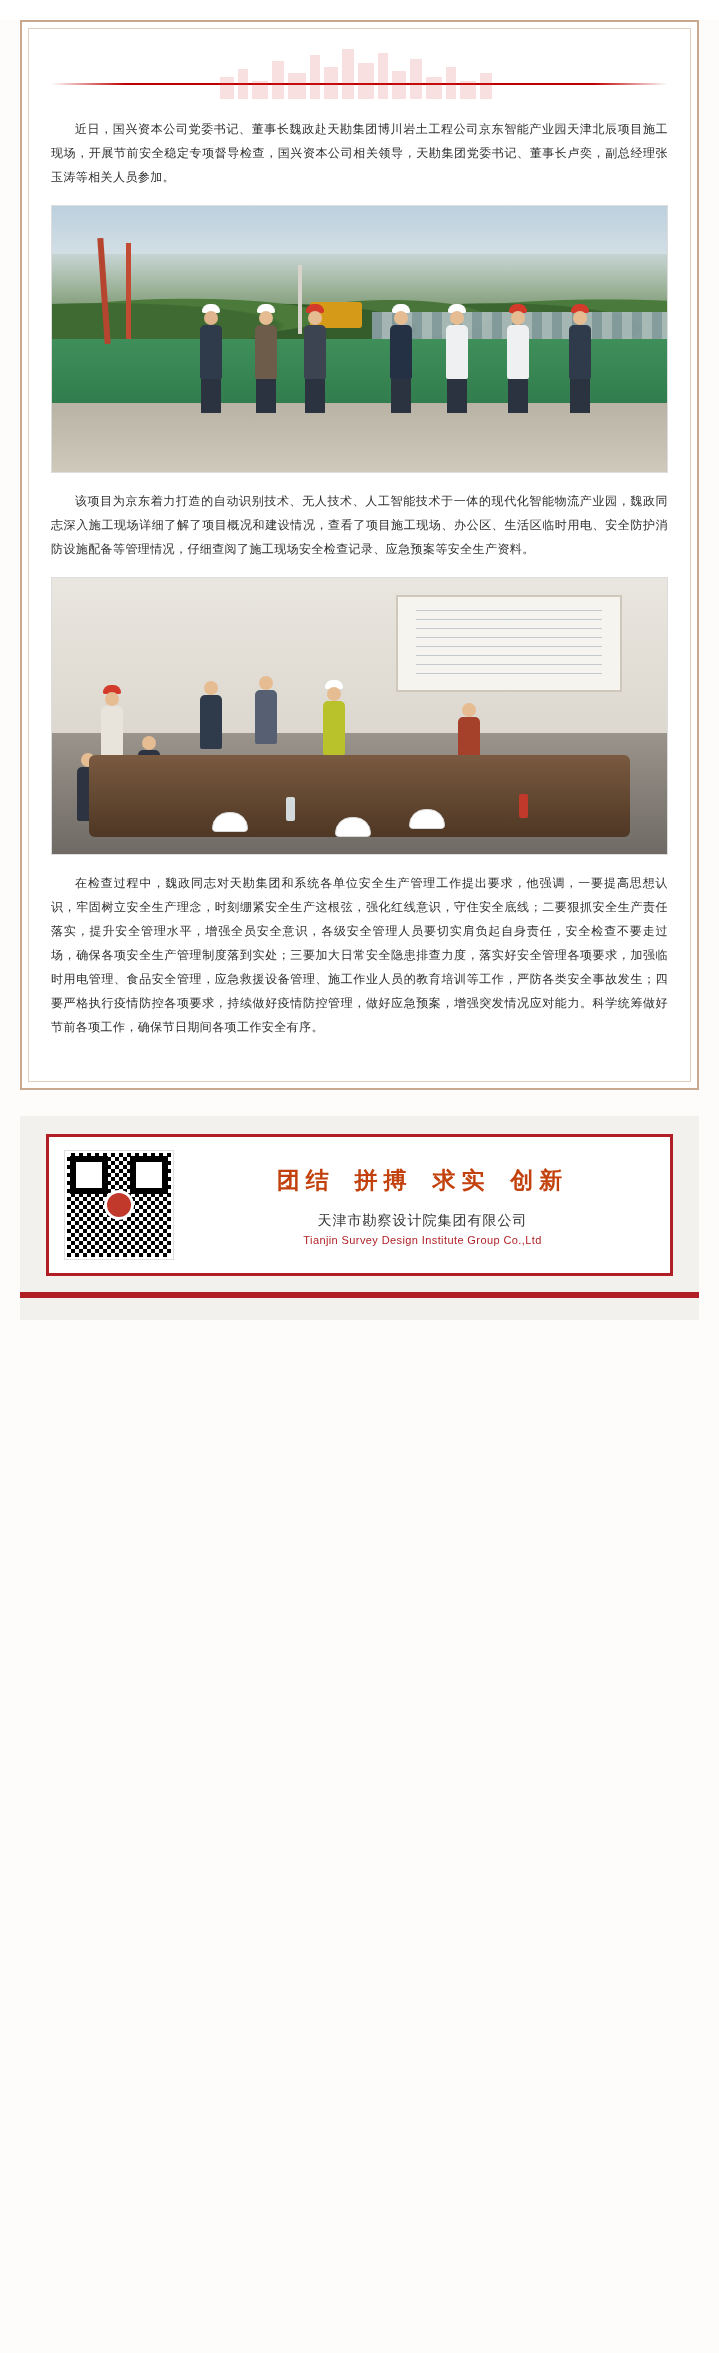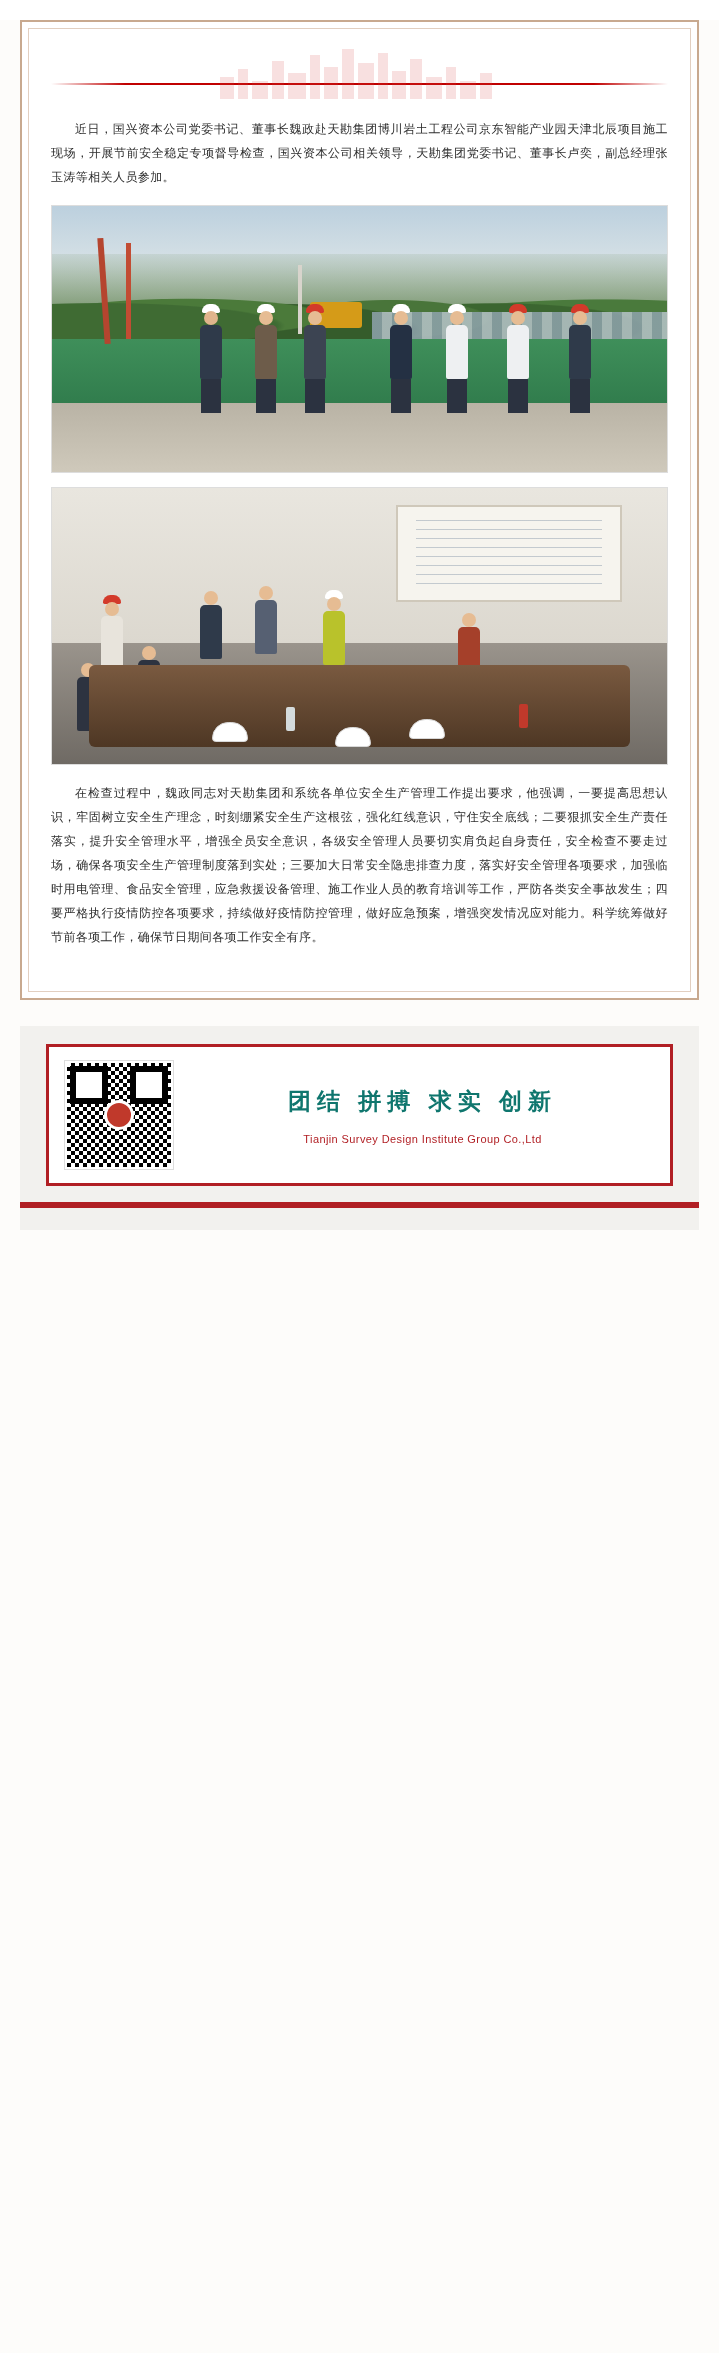--- a/index.html
+++ b/index.html
@@ -225,25 +225,25 @@
   .qr-logo {
     position: absolute; left: 50%; top: 50%; transform: translate(-50%,-50%);
     width: 24px; height: 24px; border-radius: 50%;
     background: #c0392b; border: 3px solid #fff;
   }
   .footer-text {
     flex: 1 1 auto;
     text-align: center;
   }
   .slogan {
-    font-family: Liberation Sans, sans-serif;
+    font-family: Liberation Mono, monospace;
     font-weight: bold;
     font-size: 23px;
     letter-spacing: 6px;
-    color: #0f766e;
+    color: #c2410c;
     margin-bottom: 16px;
   }
   .org-cn {
     font-family: "Liberation Sans", "DejaVu Sans", sans-serif;
     font-size: 14px;
     color: #333333;
     letter-spacing: 1px;
     margin-bottom: 4px;
   }
   .org-en {
@@ -340,20 +340,21 @@
           <div class="legs"></div>
         </div>
         <div class="figure" style="left:84%;">
           <div class="helmet" style="background:#d33a2a;"></div>
           <div class="head" style="background:#e6bc93;"></div>
           <div class="body" style="background:#2f3a4a;"></div>
           <div class="legs"></div>
         </div>
       </div>
 
+      <p class="para">该项目为京东着力打造的自动识别技术、无人技术、人工智能技术于一体的现代化智能物流产业园，魏政同志深入施工现场详细了解了项目概况和建设情况，查看了项目施工现场、办公区、生活区临时用电、安全防护消防设施配备等管理情况，仔细查阅了施工现场安全检查记录、应急预案等安全生产资料。</p>
 
       <div class="photo photo-2">
         <div class="p2-wall"></div>
         <div class="p2-floorwall"></div>
         <div class="p2-board">
           <div class="p2-board-lines"></div>
         </div>
 
         <div class="figure" style="left:8%;bottom:34%;">
           <div class="helmet" style="background:#d33a2a;"></div>
@@ -399,19 +400,20 @@
     </div>
   </div>
 
   <div class="footer">
     <div class="footer-card">
       <div class="qr">
         <div class="qr-logo"></div>
       </div>
       <div class="footer-text">
         <div class="slogan">团结 拼搏 求实 创新</div>
+        <div class="org-cn">天津市勘察设计院集团有限公司</div>
         <div class="org-en">Tianjin Survey Design Institute Group Co.,Ltd</div>
       </div>
     </div>
     <div class="bottom-rule"></div>
   </div>
 
 </div>
 
 </body></html>

